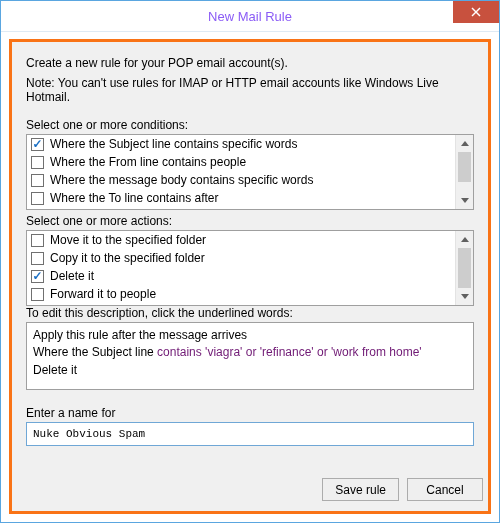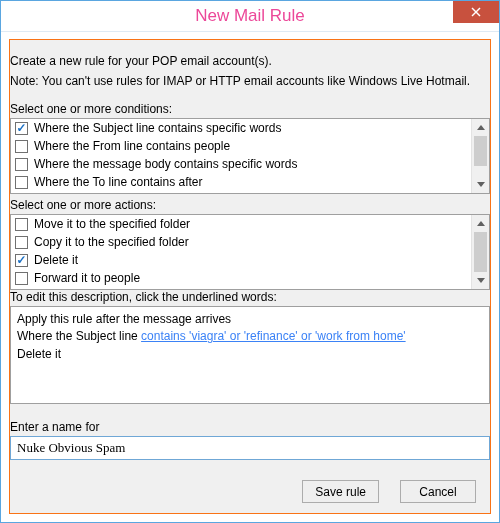--- a/index.html
+++ b/index.html
@@ -1,42 +1,42 @@
 <!DOCTYPE html>
 <html><head>
 <meta charset="utf-8">
 <style>
   html,body{margin:0;padding:0;font-family:"Segoe UI",Tahoma,Arial,sans-serif;font-size:12px;color:#000;background:#fff}
   .window{width:500px;height:523px;box-sizing:border-box;border:1px solid #5aa6e0;background:#fff;box-shadow:0 4px 16px rgba(0,0,0,.35);position:relative}
   .titlebar{height:30px;background:#fff;border-bottom:1px solid #dfeaf4;display:flex;align-items:center;justify-content:center;position:relative}
-  .titlebar .title{font-size:17px;color:#ec4899}
+  .titlebar .title{font-size:13px;color:#8b5cf6}
   .close-btn{position:absolute;right:0;top:0;width:46px;height:22px;background:#c74f3f;background:#c75040;background:#c8513e;display:flex;align-items:center;justify-content:center;cursor:pointer}
   .close-btn{background:#c8513e}
   .close-btn svg{stroke:#fff}
-  .inner{position:absolute;left:8px;right:8px;top:38px;bottom:8px;border:1px solid #f97316;background:#f0f0f0;box-sizing:border-box;padding:12px 0}
+  .inner{position:absolute;left:8px;right:8px;top:38px;bottom:8px;border:3px solid #f97316;background:#f0f0f0;box-sizing:border-box;padding:12px 14px}
   .intro{margin:2px 0 6px}
   .note{margin:0 0 14px}
   .section-label{margin:6px 0 2px}
   .listbox{position:relative;background:#fff;border:1px solid #9f9f9f;height:74px;overflow:hidden}
   .listbox .items{position:absolute;left:0;top:0;right:17px;bottom:0;overflow:hidden}
   .row{display:flex;align-items:center;height:18px;padding:0 4px;gap:6px;font-size:12px}
   .cb{width:13px;height:13px;border:1px solid #707070;background:#fff;display:inline-flex;align-items:center;justify-content:center;box-sizing:border-box}
   .cb.checked::after{content:"\2713";color:#1a6fc4;font-size:12px;line-height:1;font-weight:bold}
   .scrollbar{position:absolute;right:0;top:0;bottom:0;width:17px;background:#f0f0f0;border-left:1px solid #e3e3e3}
   .sb-btn{position:absolute;left:0;width:17px;height:17px;background:#f0f0f0;display:flex;align-items:center;justify-content:center}
   .sb-up{top:0}
   .sb-down{bottom:0}
   .sb-thumb{position:absolute;left:2px;right:2px;background:#cdcdcd;border-radius:0}
   .arrow{width:0;height:0;border-left:4px solid transparent;border-right:4px solid transparent}
   .arrow.up{border-bottom:5px solid #606060}
   .arrow.down{border-top:5px solid #606060}
-  .descbox{background:#fff;border:1px solid #9f9f9f;height:98px;padding:4px 6px;box-sizing:border-box;line-height:1.45}
-  .link{color:#3b82f6;text-decoration:underline;cursor:pointer}
-  .namebox{width:100%;height:24px;border:1px solid #6fa7d6;background:#fff;box-sizing:border-box;padding:3px 6px;font-size:13px;font-family:Liberation Serif, serif;outline:none}
-  .buttons{position:absolute;right:14px;bottom:10px;display:flex;gap:21px}
+  .descbox{background:#fff;border:1px solid #9f9f9f;height:68px;padding:4px 6px;box-sizing:border-box;line-height:1.45}
+  .link{color:#701a75;cursor:pointer}
+  .namebox{width:100%;height:24px;border:1px solid #6fa7d6;background:#fff;box-sizing:border-box;padding:3px 6px;font-size:11px;font-family:Liberation Mono, monospace;outline:none}
+  .buttons{position:absolute;right:5px;bottom:10px;display:flex;gap:8px}
   .btn{min-width:76px;height:23px;border:1px solid #acacac;background:#efefef;font-family:inherit;font-size:12px;padding:0 12px;cursor:pointer}
   .spacer{height:10px}
 </style>
 </head>
 <body>
 
 <div class="window">
 
   <div class="titlebar">
     <span class="title">New Mail Rule</span>

